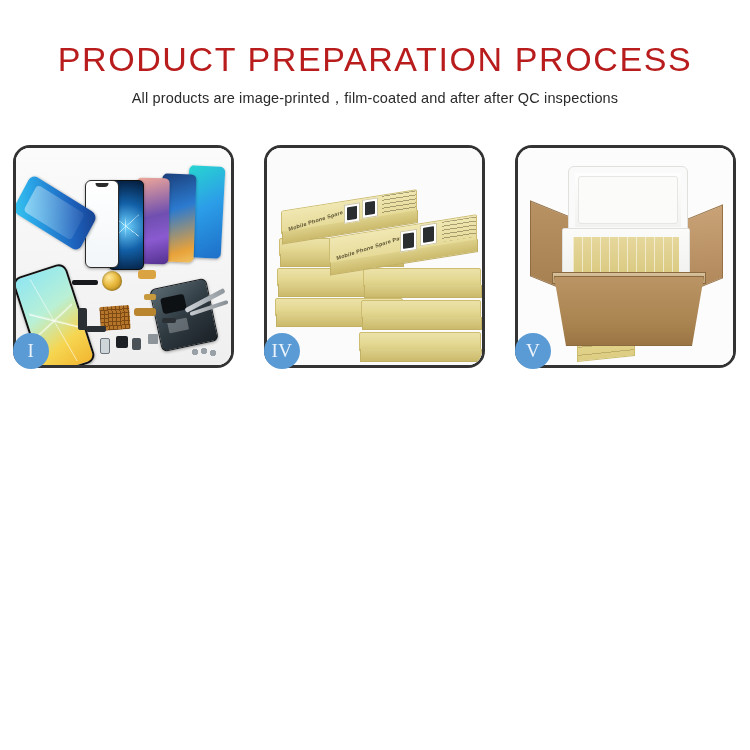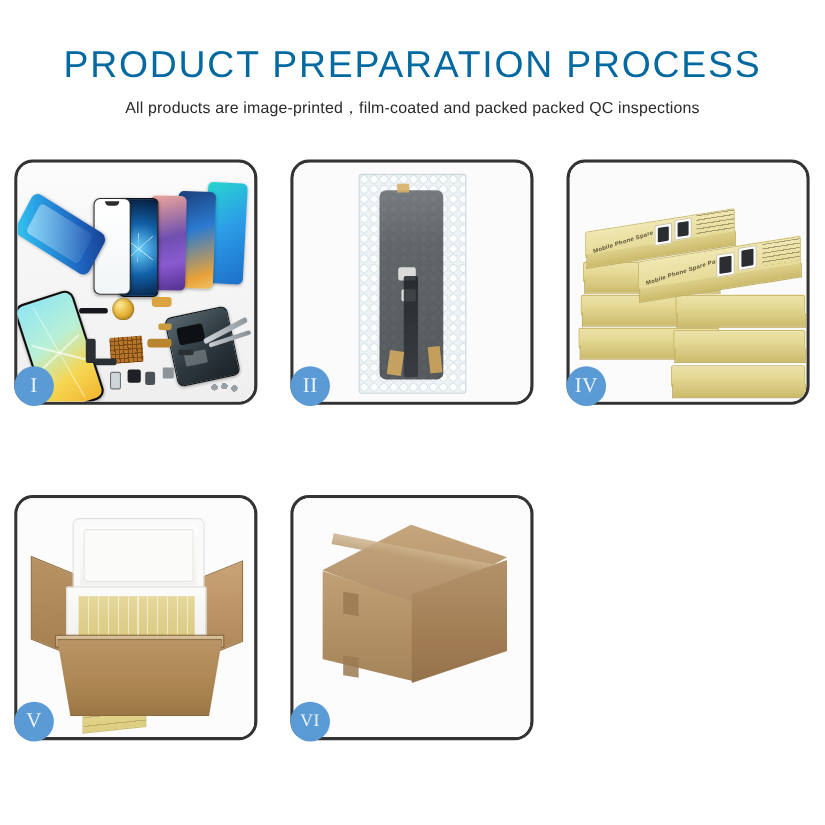--- a/index.html
+++ b/index.html
@@ -21,21 +21,21 @@
     top: 0; left: 0;
     width: 750px;
     text-align: center;
   }
   .page-title {
     margin: 0;
     padding-top: 40px;
     font-size: 34px;
     font-weight: 500;
     letter-spacing: 1.6px;
-    color: #0369a1;
+    color: #b91c1c;
     font-family: "Liberation Sans", sans-serif;
     line-height: 1.12;
   }
   .page-subtitle {
     margin: 0;
     padding-top: 11px;
     font-size: 14.5px;
     font-weight: 400;
     color: #2a2a2a;
     letter-spacing: 0.15px;
@@ -451,21 +451,21 @@
   .c6-seamB {
     position:absolute; left:45px; top:144px; width:14px; height:18px;
     background:#9b7a52; opacity:.85; transform: skewY(10deg);
   }
 </style>
 </head>
 <body>
 
 <div class="header">
   <h1 class="page-title">PRODUCT PREPARATION PROCESS</h1>
-  <p class="page-subtitle">All products are image-printed，film-coated and packed packed QC inspections</p>
+  <p class="page-subtitle">All products are image-printed，film-coated and after after QC inspections</p>
 </div>
 
 <div class="panel-grid">
 
   <div class="panel">
     <div class="panel-inner">
       <div class="scene">
         <div class="p1-bg"></div>
         <div class="phone ph-far"></div>
         <div class="phone ph-4"></div>
@@ -489,37 +489,20 @@
         <div class="part pt10"></div>
         <div class="part pt11"></div>
         <div class="tweezer"></div>
         <div class="tweezer2"></div>
         <div class="screws"></div>
       </div>
     </div>
     <div class="badge">I</div>
   </div>
 
-  <div class="panel">
-    <div class="panel-inner">
-      <div class="scene">
-        <div class="p2-bg"></div>
-        <div class="bubble-bag">
-          <div class="inner-screen"></div>
-          <div class="conn-white"></div>
-          <div class="conn-white2"></div>
-          <div class="flex-cable"></div>
-          <div class="tape-t"></div>
-          <div class="tape-l"></div>
-          <div class="tape-r"></div>
-        </div>
-      </div>
-    </div>
-    <div class="badge">II</div>
-  </div>
 
 
   <div class="panel">
     <div class="panel-inner">
       <div class="scene">
         <div class="p4-bg"></div>
         <div class="stack">
 
           <div class="kbox" style="left:8px;  top:74px;  width:122px; height:17px;">
               <div class="side"></div>
@@ -584,28 +567,14 @@
           <div class="foam-cavity"></div>
           <div class="ybox-row"></div>
         </div>
         <div class="carton-lip"></div>
         <div class="carton-body"></div>
       </div>
     </div>
     <div class="badge">V</div>
   </div>
 
-  <div class="panel">
-    <div class="panel-inner">
-      <div class="scene">
-        <div class="p6-bg"></div>
-        <div class="c6-lid"></div>
-        <div class="c6-tape"></div>
-        <div class="c6-left"></div>
-        <div class="c6-right"></div>
-        <div class="c6-seamA"></div>
-        <div class="c6-seamB"></div>
-      </div>
-    </div>
-    <div class="badge wide">VI</div>
-  </div>
 
 </div>
 
 </body></html>

